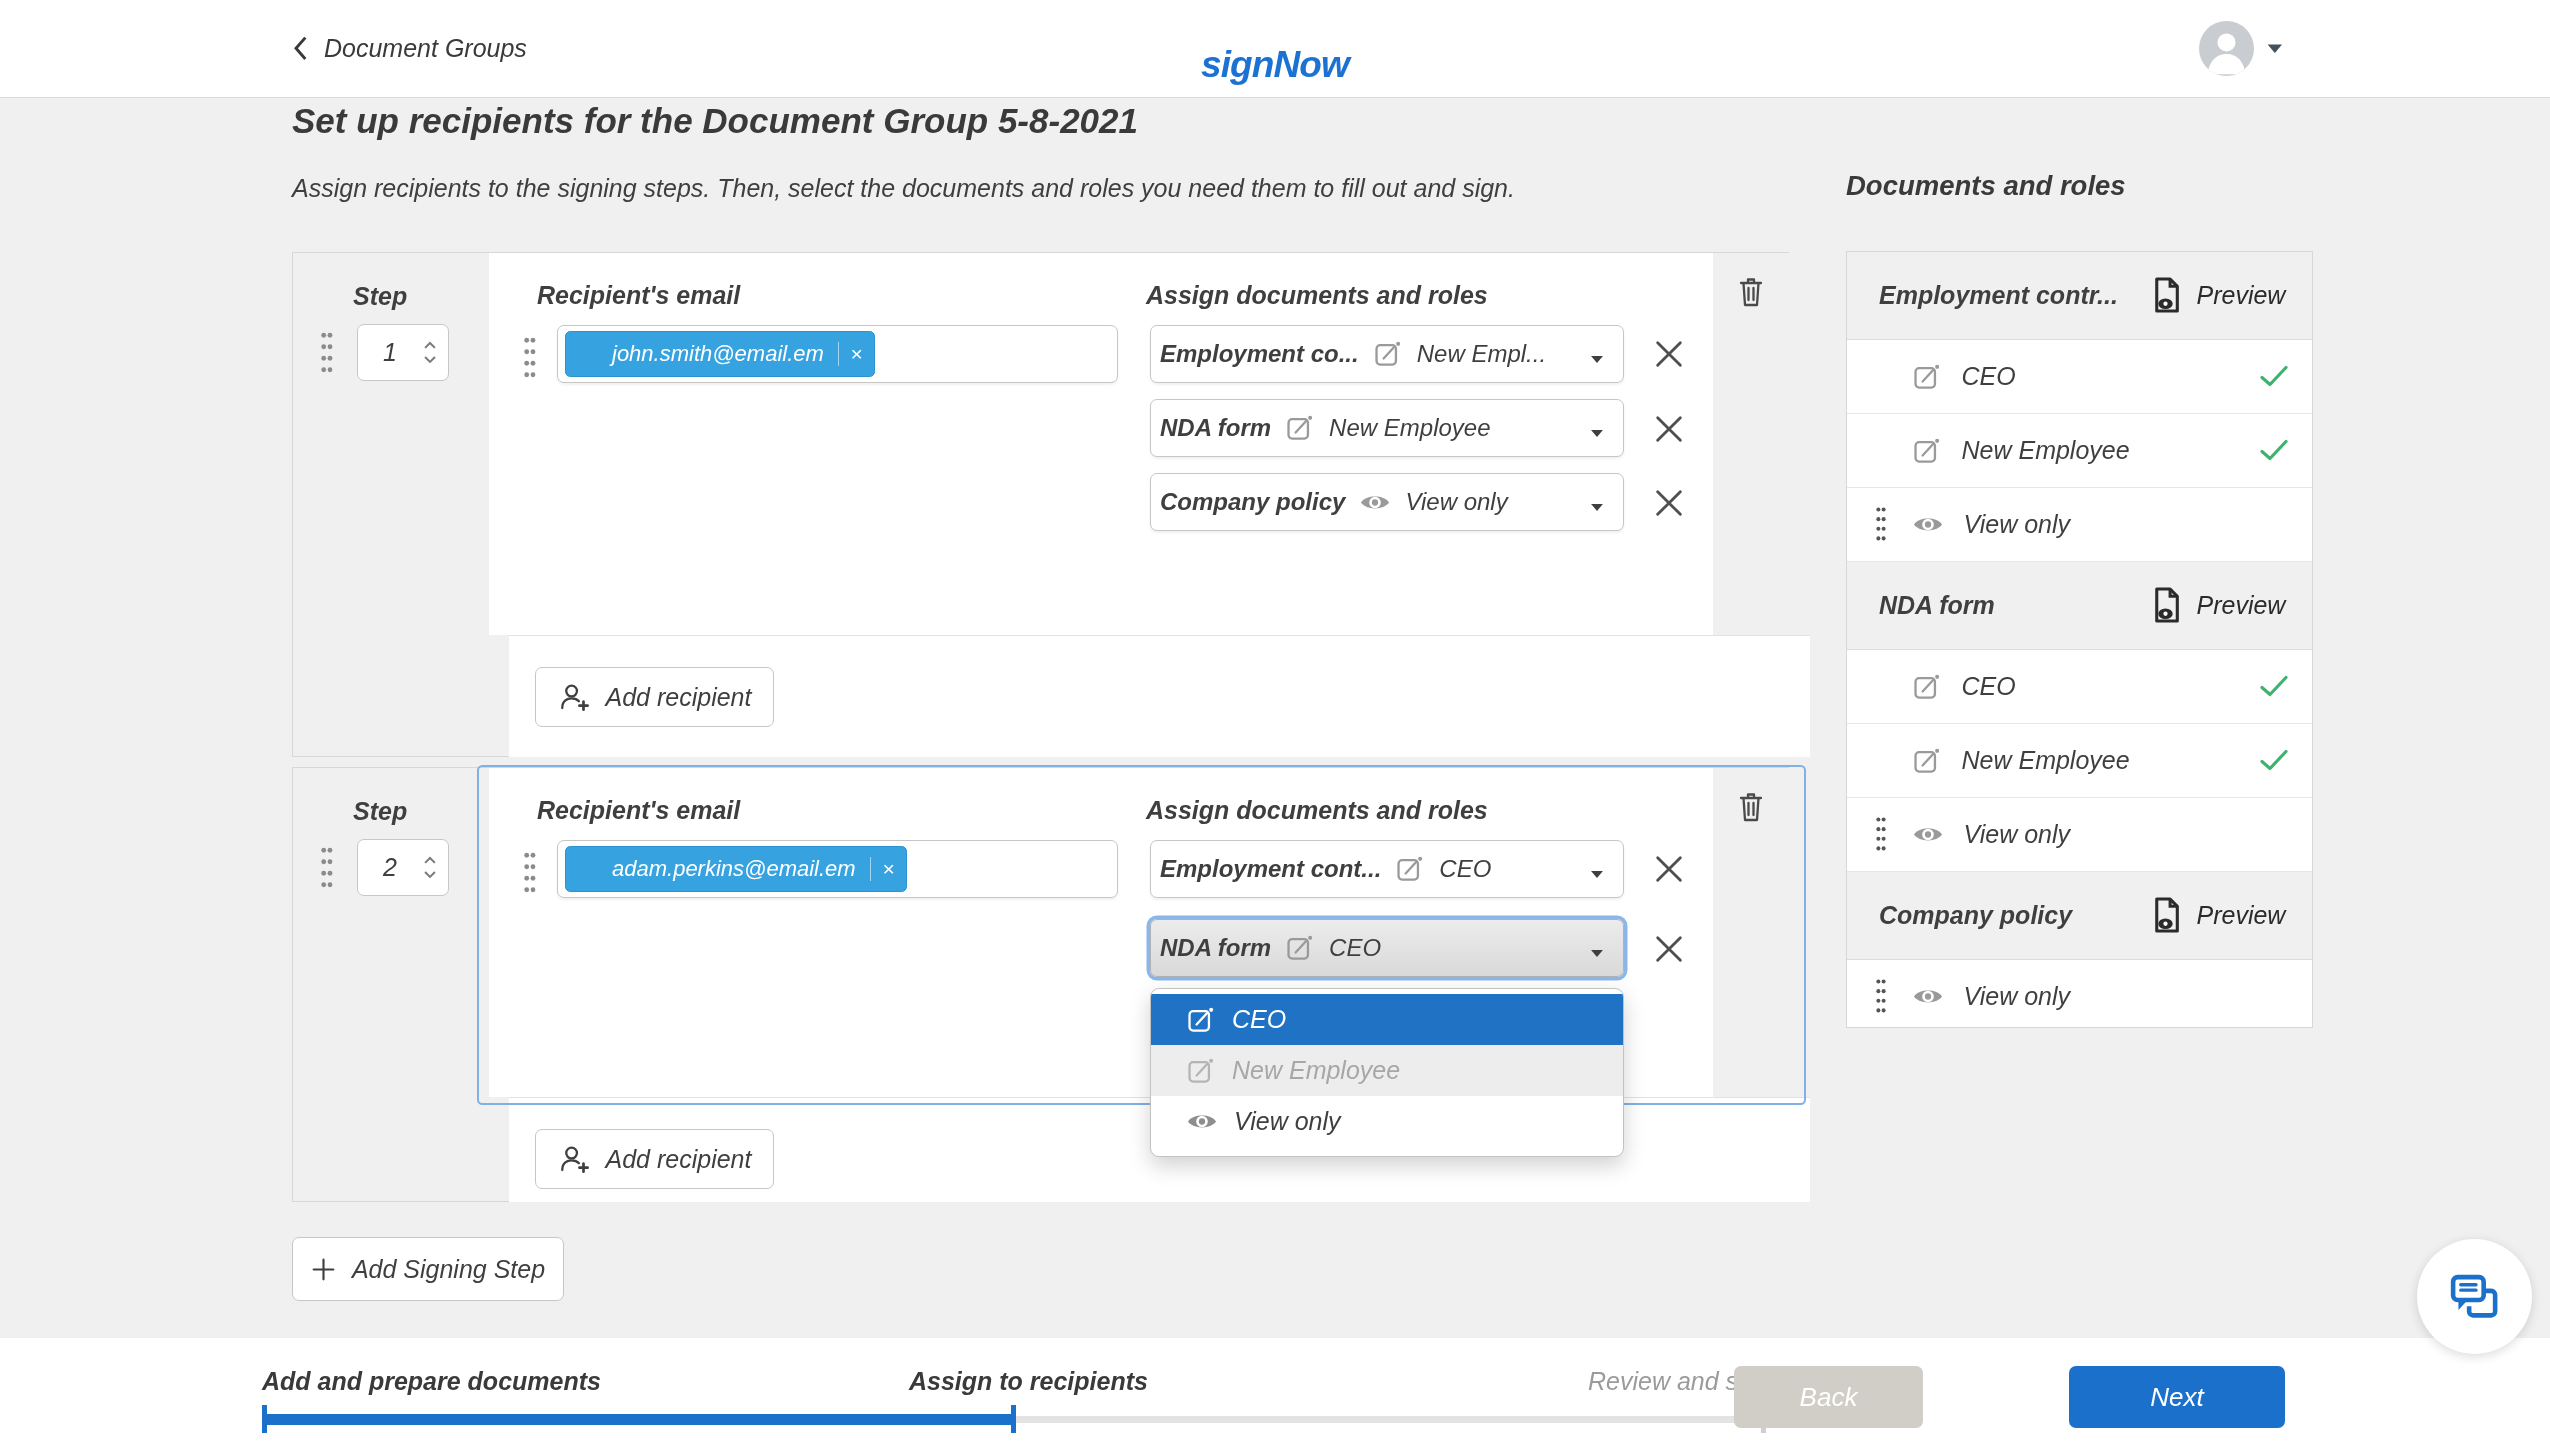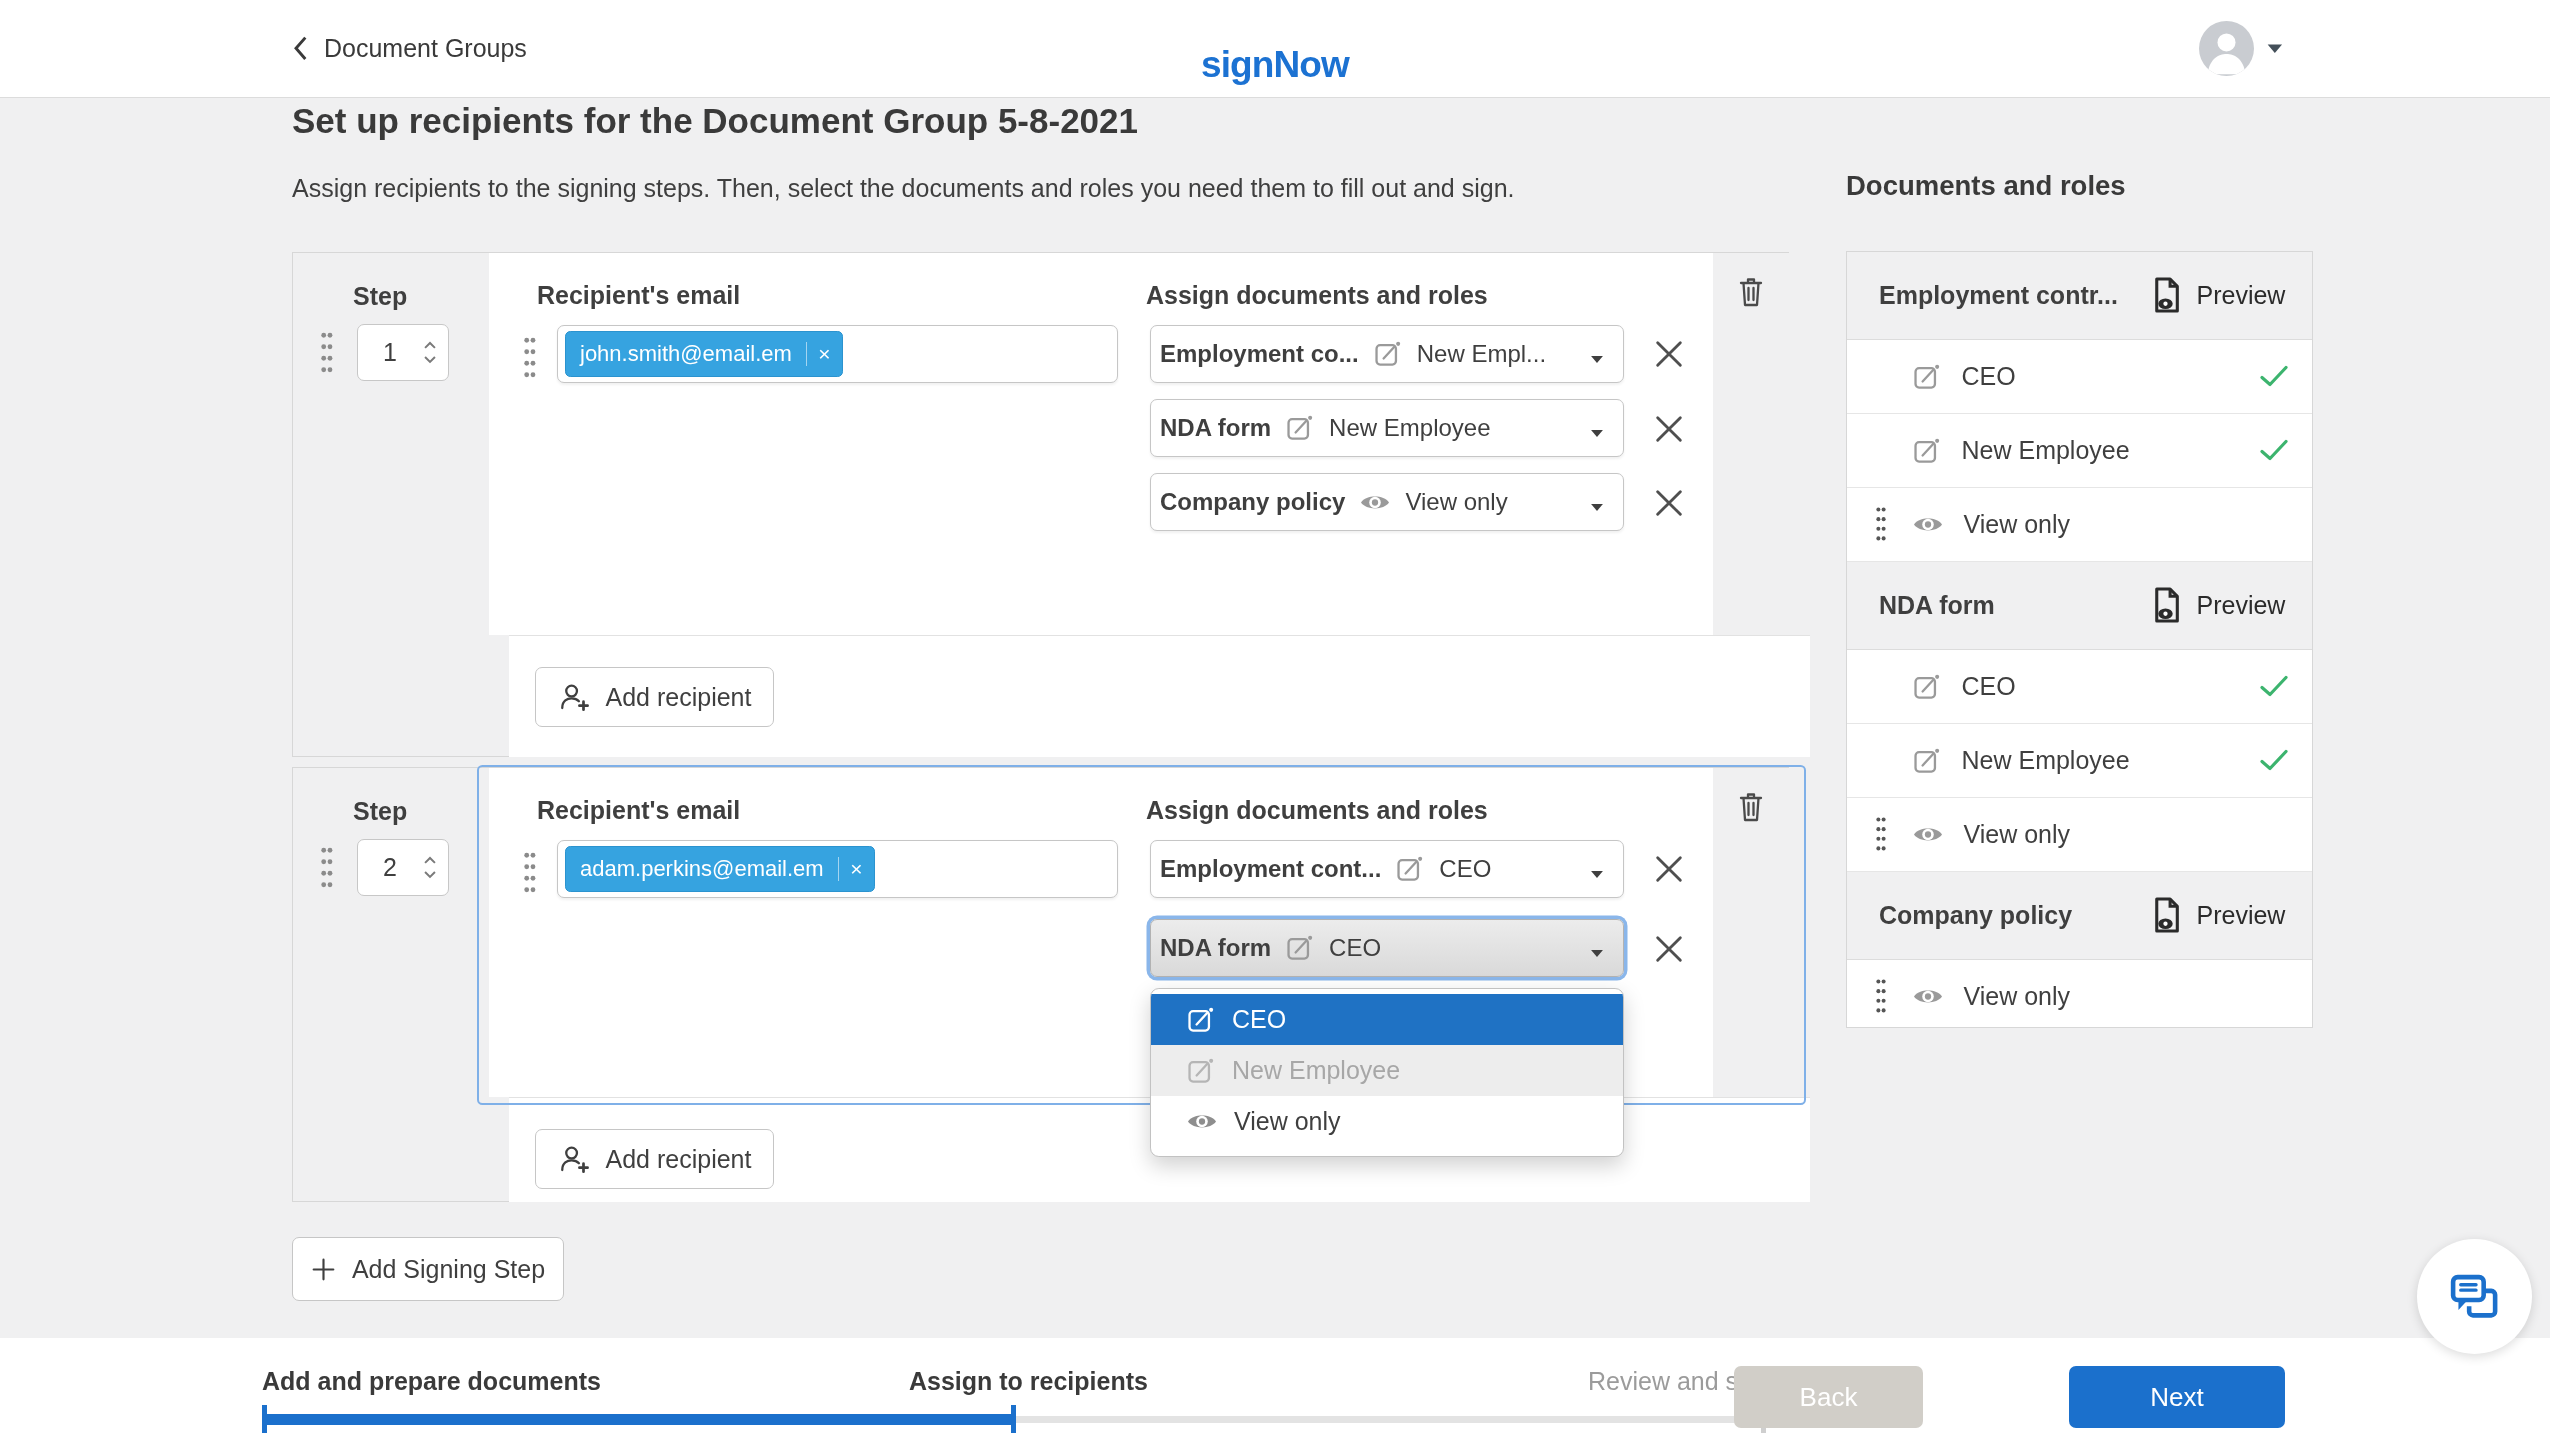--- a/index.html
+++ b/index.html
@@ -1,17 +1,17 @@
 <!DOCTYPE html>
 <html style="font-size:14px"><head>
 <meta charset="utf-8">
 <style>
   html,body{margin:0;padding:0;background:#f0f0f1;}
   .screen{position:relative;width:2550px;height:1452px;background:#f0f0f1;overflow:hidden;
-          font-family:"Liberation Sans",sans-serif;color:#3f3f3f;}
+          font-family:"Liberation Sans",sans-serif;color:#3f3f3f;font-style:italic;}
   .nosel{user-select:none;}
 
   
   .topbar{position:absolute;left:0;top:0;width:2550px;height:97px;background:#fff;
           border-bottom:1.8px solid #dcdcdc;z-index:5;}
   .back-link{position:absolute;left:292px;top:0;height:97px;display:flex;align-items:center;gap:16px;
              font-size:25px;color:#3a3a3a;cursor:pointer;}
   .logo{position:absolute;left:50%;top:0;transform:translateX(-50%);height:97px;display:flex;align-items:center;
         font-size:37px;font-weight:bold;color:#1c72d2;letter-spacing:-0.9px;margin-top:16px;}
   .account{position:absolute;right:266px;top:0;height:97px;display:flex;align-items:center;gap:12.4px;cursor:pointer;}
@@ -37,21 +37,21 @@
   .main-area{position:absolute;left:196px;top:0;width:1225px;background:#fff;}
   #step1 .main-area{height:382px;}
   #step2 .main-area{height:329px;}
   .lbl{position:absolute;font-size:25px;font-weight:bold;white-space:nowrap;}
   .lbl-email{left:48px;top:27.5px;}
   .lbl-assign{left:657px;top:27.5px;}
   .email-field{position:absolute;left:68px;top:72px;width:561px;height:58px;background:#fff;border:0.9px solid #c6c6c6;
                border-radius:7px;box-sizing:border-box;box-shadow:0 1.8px 2.7px rgba(0,0,0,.06);display:flex;align-items:center;cursor:text;}
   .chip{margin-left:7px;height:44px;display:inline-flex;align-items:center;background:#36a3e0;border:0.9px solid #2b93cf;
         border-radius:5.3px;color:#fff;font-size:22px;overflow:hidden;}
-  .chip .t{padding:0 14px;white-space:nowrap;}
+  .chip .t{padding:0 14px;white-space:nowrap;margin-left:32px;}
   .chip .x{border-left:0.9px solid rgba(255,255,255,.55);padding:0 11.5px;font-size:21px;cursor:pointer;}
 
   .combo{position:absolute;left:661px;width:474px;height:58px;background:#fff;border:0.9px solid #c6c6c6;border-radius:7px;
          box-sizing:border-box;display:flex;align-items:center;gap:14px;padding:0 46px 0 9px;cursor:pointer;
          box-shadow:0 1.8px 2.7px rgba(0,0,0,.06);}
   .combo .doc{font-size:24px;font-weight:bold;white-space:nowrap;}
   .combo .role{font-size:24px;white-space:nowrap;}
   .combo .caret{position:absolute;right:19.5px;top:25px;}
   .r1{top:72px;} .r2{top:146px;} .r3{top:220px;}
   #step2 .r2{top:151px;}

